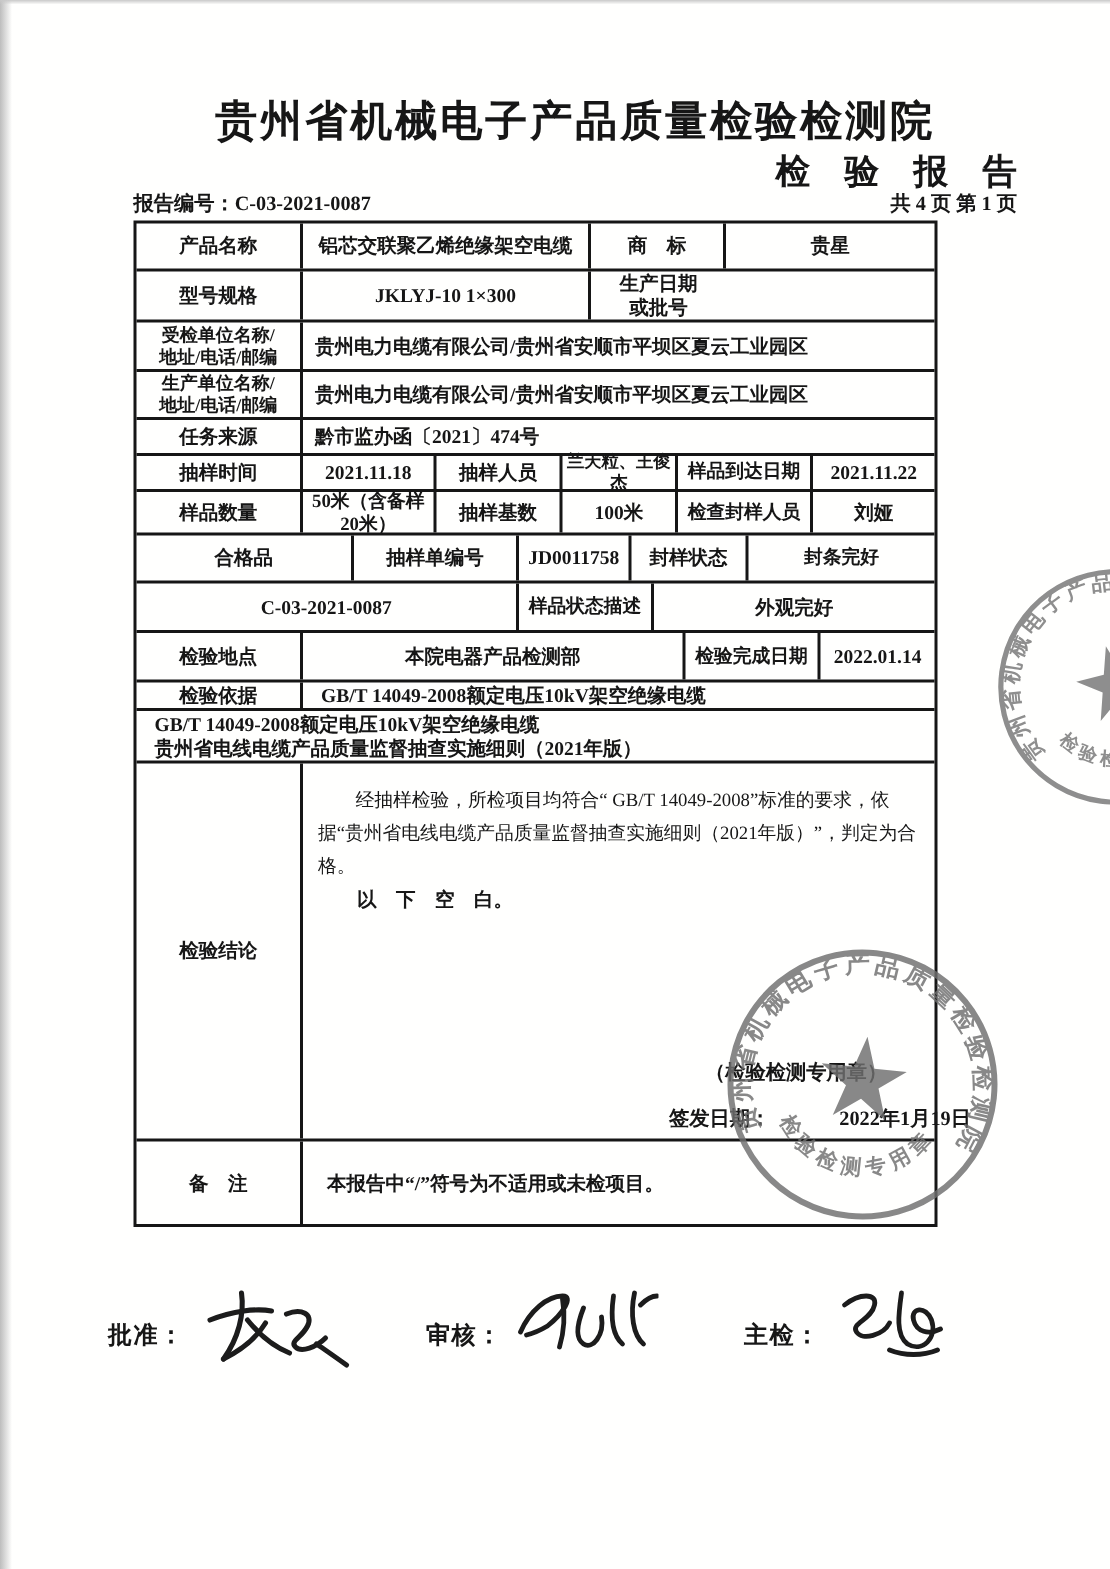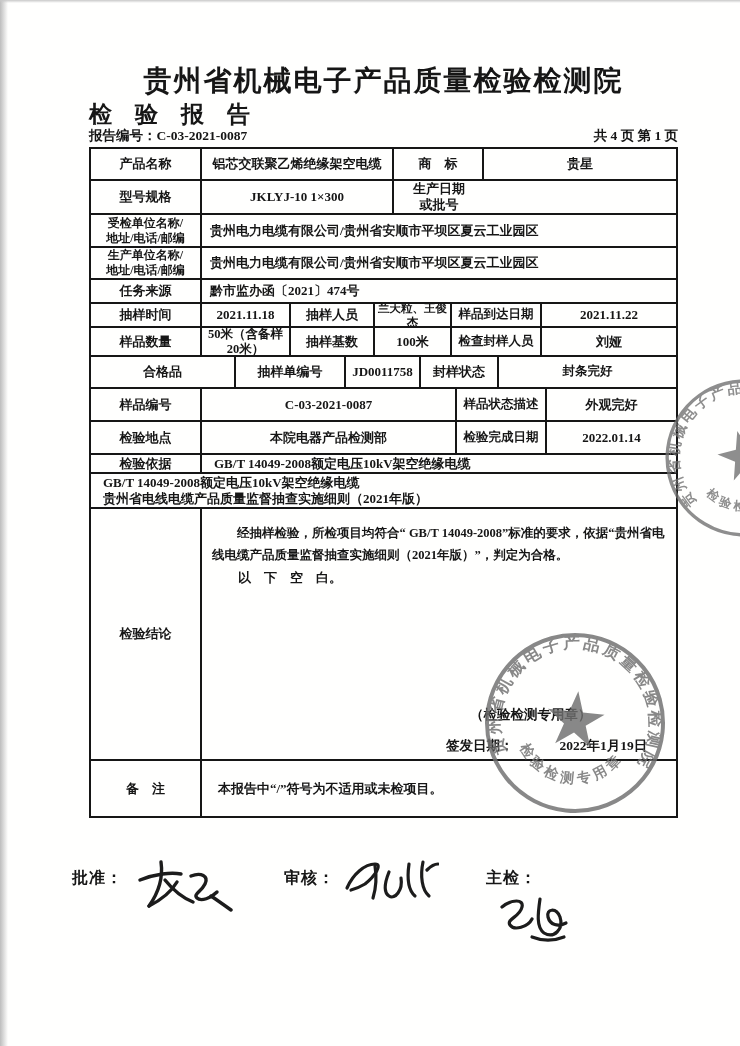--- a/index.html
+++ b/index.html
@@ -11,61 +11,61 @@
     color:#161616;
   }
   .edge-left { position:absolute; left:0; top:0; width:8px; height:1046px;
     background:linear-gradient(to right,#bdbdbd,rgba(255,255,255,0)); }
   .edge-top { position:absolute; left:0; top:0; width:740px; height:3px;
     background:linear-gradient(to bottom,#c9c9c9,rgba(255,255,255,0)); }
 
   .institute-title { position:absolute; left:89px; top:62px; width:589px;
     text-align:center; font-size:28px; font-weight:700; letter-spacing:2px; }
   .report-title { position:absolute; left:89px; top:99px; width:589px;
-    text-align:left; font-size:23px; font-weight:700; }
+    text-align:right; font-size:23px; font-weight:700; }
   .meta-row { position:absolute; left:89px; top:124px; width:589px; height:21px;
     display:flex; justify-content:space-between; align-items:flex-end;
     font-size:13.5px; font-weight:700; }
 
-  .report-table { position:absolute; left:89px; top:147px; width:589px;
+  .report-table { position:absolute; left:89px; top:147px; width:536px;
     border:2px solid #161616; background:transparent; }
   .tr { display:flex; border-bottom:2px solid #161616; }
   .tr:last-child { border-bottom:none; }
   .td { border-right:2px solid #161616; display:flex; flex-direction:column;
     align-items:center; justify-content:center; text-align:center;
     font-size:13px; font-weight:700; line-height:1.22; padding:1px 2px; }
   .td:last-child { border-right:none; }
   .td.left { align-items:flex-start; justify-content:center; text-align:center; padding-left:8px; }
   .pre { white-space:pre-line; }
   .small { font-size:11.5px; }
   .wrap2 { font-size:12.5px; line-height:1.15; }
 
   .conclusion-cell { position:relative; display:block; text-align:left;
     padding:14px 8px 0 10px; }
-  .conclusion-text { font-size:12.5px; font-weight:700; line-height:1.75;
+  .conclusion-text { font-size:12.5px; font-weight:400; line-height:1.75;
     text-indent:2em; }
   .blank-line { font-size:13px; font-weight:700; text-indent:2em; margin-top:3px; }
   .seal-note { position:absolute; left:268px; top:198px; width:190px;
     font-size:13.5px; font-weight:700; text-indent:0; }
   .issue-line { position:absolute; left:244px; top:229px; font-size:13.5px;
     font-weight:700; white-space:nowrap; }
   .issue-date { margin-left:46px; }
 
   .stamp { position:absolute; pointer-events:none; }
   .stamp-main { left:481px; top:629px; width:188px; height:188px;
     opacity:.82; transform:rotate(6deg); }
   .stamp-side { left:662px; top:376px; width:164px; height:164px;
     opacity:.78; transform:rotate(-14deg); }
 
   .sign-group { position:absolute; top:852px; display:flex; align-items:flex-start; }
-  .sign-label { font-size:16px; font-weight:700; margin-top:16px; letter-spacing:1px; }
+  .sign-label { font-size:16px; font-weight:700; margin-top:28px; letter-spacing:1px; }
   .sig-svg { margin-left:4px; }
   .g-approve { left:72px; }
   .g-review  { left:284px; }
-  .g-chief   { left:486px;flex-direction:column; }
+  .g-chief   { left:496px; }
 </style>
 </head>
 <body>
 
 <div class="sheet">
   <div class="edge-left"></div>
   <div class="edge-top"></div>
 
   <div class="institute-title">贵州省机械电子产品质量检验检测院</div>
   <div class="report-title">检　验　报　告</div>
@@ -130,21 +130,20 @@
 
     <div class="tr" style="height:32px">
       <div class="td" style="flex:0 0 145px">合格品</div>
       <div class="td" style="flex:0 0 110px">抽样单编号</div>
       <div class="td" style="flex:0 0 75px">JD0011758</div>
       <div class="td" style="flex:0 0 78px">封样状态</div>
       <div class="td" style="flex:1; font-size:12.5px">封条完好</div>
     </div>
 
     <div class="tr" style="height:33px">
-      <div class="td" style="flex:0 0 111px">样品编号</div>
       <div class="td" style="flex:0 0 255px">C-03-2021-0087</div>
       <div class="td" style="flex:0 0 90px; font-size:12.5px">样品状态描述</div>
       <div class="td" style="flex:1">外观完好</div>
     </div>
 
     <div class="tr" style="height:33px">
       <div class="td" style="flex:0 0 111px">检验地点</div>
       <div class="td" style="flex:0 0 255px">本院电器产品检测部</div>
       <div class="td" style="flex:0 0 90px; font-size:12.5px">检验完成日期</div>
       <div class="td" style="flex:1">2022.01.14</div>

